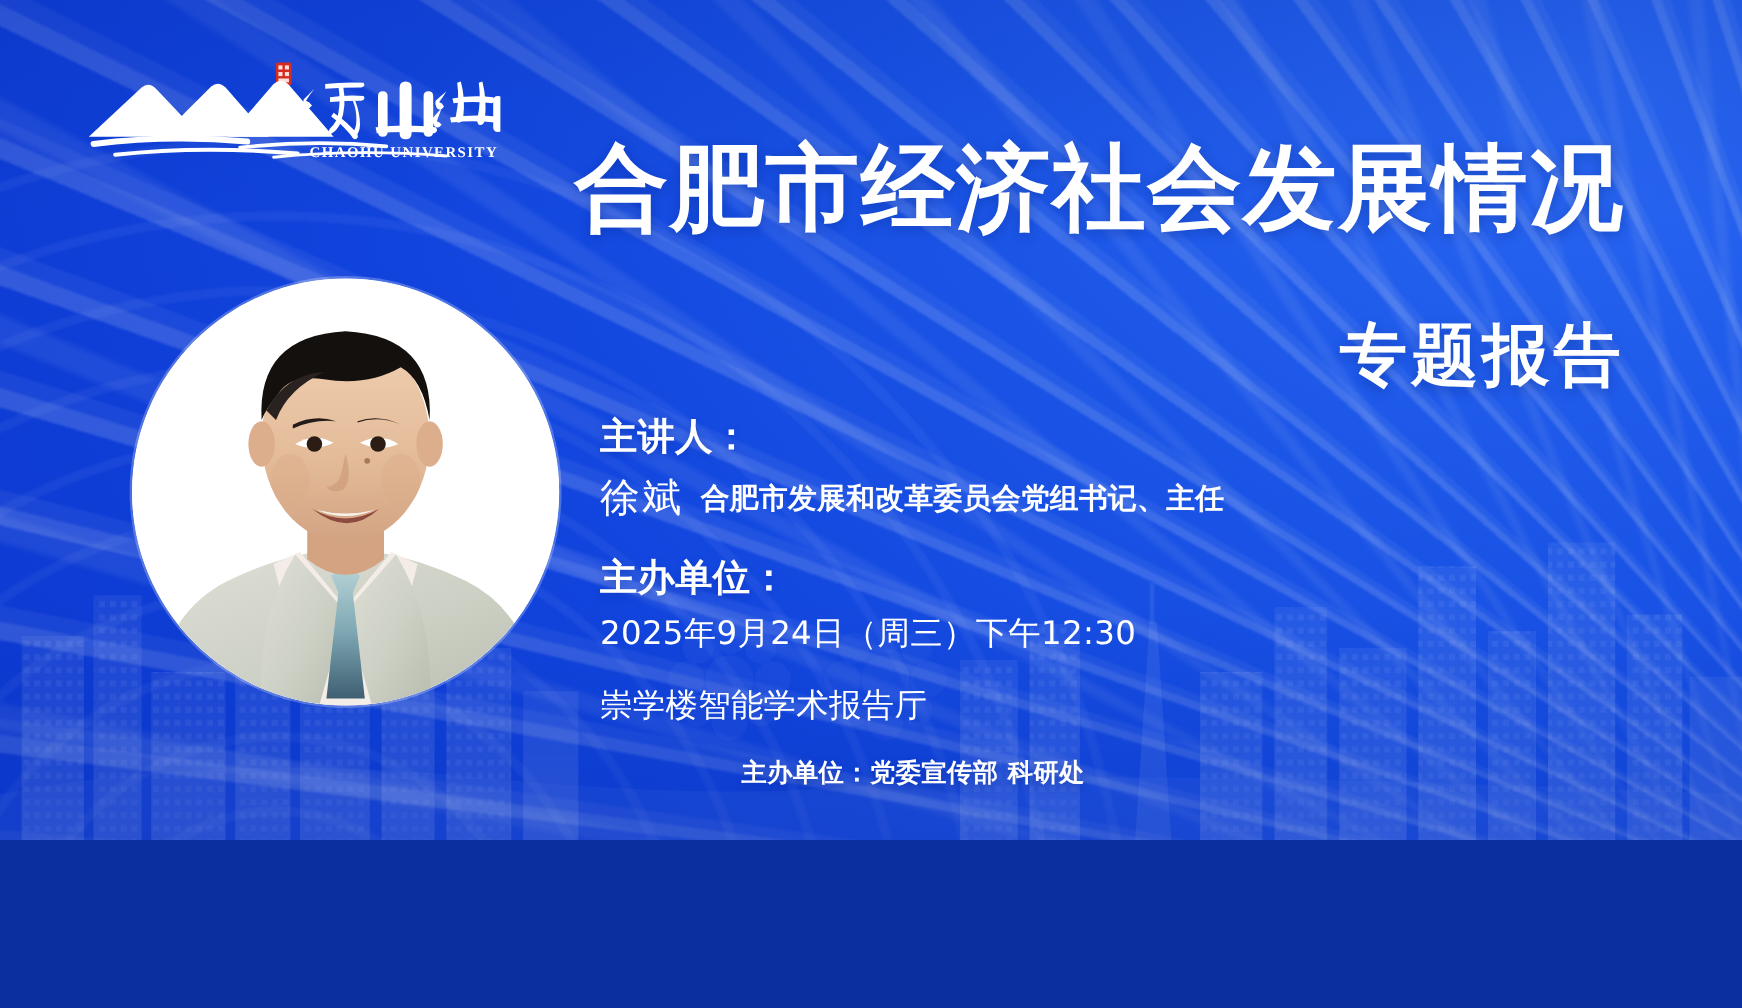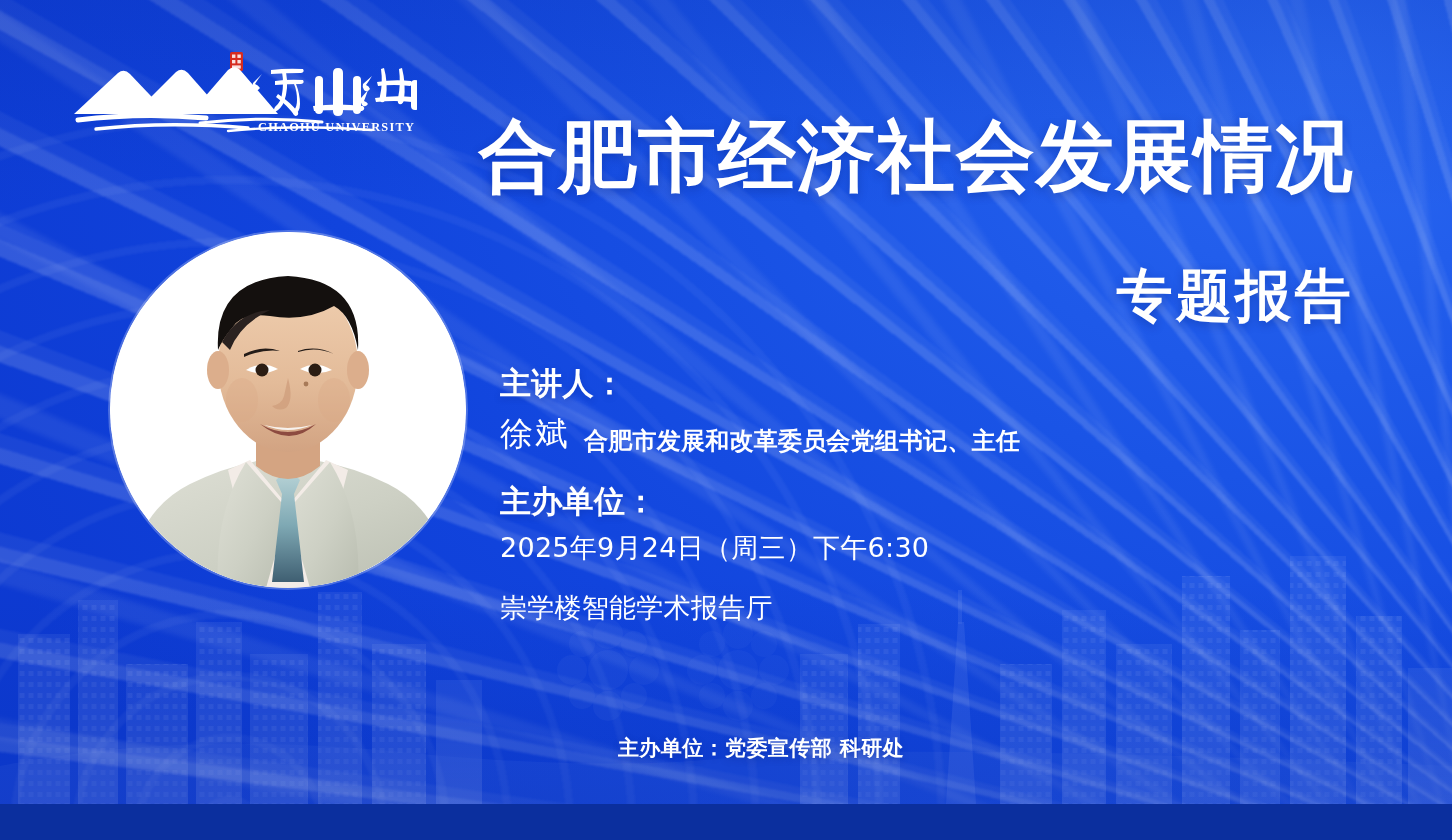--- a/index.html
+++ b/index.html
@@ -1,21 +1,21 @@
 <!DOCTYPE html>
 <html><head>
 <meta charset="utf-8">
 <title>汤山讲坛 海报</title>
 <style>
   html,body{margin:0;padding:0;background:#0b2f9e;}
   body{font-family:"Liberation Sans","DejaVu Sans",sans-serif;}
 
   .poster{
     position:relative;
-    width:1452px;height:804px;
+    width:1452px;height:700px;
     overflow:hidden;
     background:#1149e0;
   }
 
   
   .bg-base{
     position:absolute;inset:0;
     background:
       radial-gradient(ellipse 1500px 1100px at 92% 8%, #2a68f2 0%, #1a54e6 38%, #1144dd 68%, #0d3ad2 100%);
   }
@@ -100,30 +100,30 @@
     font-size:78px;line-height:86px;
   }
   .title-2{
     right:98px;top:248px;
     font-size:56px;line-height:96px;
     letter-spacing:.06em;
   }
 
   
   .info{
-    position:absolute;left:500px;top:342px;width:760px;color:#fff;margin-top:19px;
+    position:absolute;left:500px;top:342px;width:760px;color:#fff;
   }
   .info .lbl{
     font-size:31px;font-weight:900;line-height:1.45;
     letter-spacing:.01em;
     font-family:"DejaVu Sans","Liberation Sans",sans-serif;
     text-shadow:0 2px 6px rgba(3,28,110,.25);
   }
   .speaker-row{
-    display:flex;align-items:flex-end;gap:14px;margin-top:6px;
+    display:flex;align-items:center;gap:14px;margin-top:6px;
   }
   .speaker-name{
     font-size:33px;font-weight:400;letter-spacing:.06em;
     font-family:"DejaVu Sans","Liberation Sans",sans-serif;
   }
   .speaker-title{
     font-size:24px;font-weight:700;letter-spacing:.01em;
     font-family:"DejaVu Sans","Liberation Sans",sans-serif;
   }
   .val{
@@ -363,21 +363,21 @@
     <div class="lbl">主讲人：</div>
 
     <div class="speaker-row">
       <span class="speaker-name">徐斌</span>
       <span class="speaker-title">合肥市发展和改革委员会党组书记、主任</span>
     </div>
 
     <div class="gap-a"></div>
 
     <div class="lbl">主办单位：</div>
-    <div class="val">2025年9月24日（周三）下午6:30</div>
+    <div class="val">2025年9月24日（周三）下午12:30</div>
 
     <div class="gap-b"></div>
 
     <div class="val">崇学楼智能学术报告厅</div>
   </div>
 
   <div class="footer">
     <span class="inner">主办单位：党委宣传部  科研处</span>
   </div>
 

